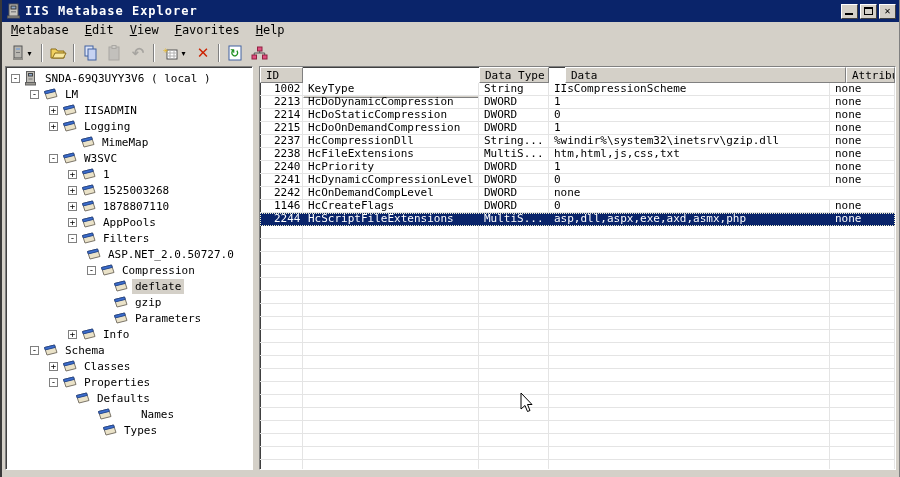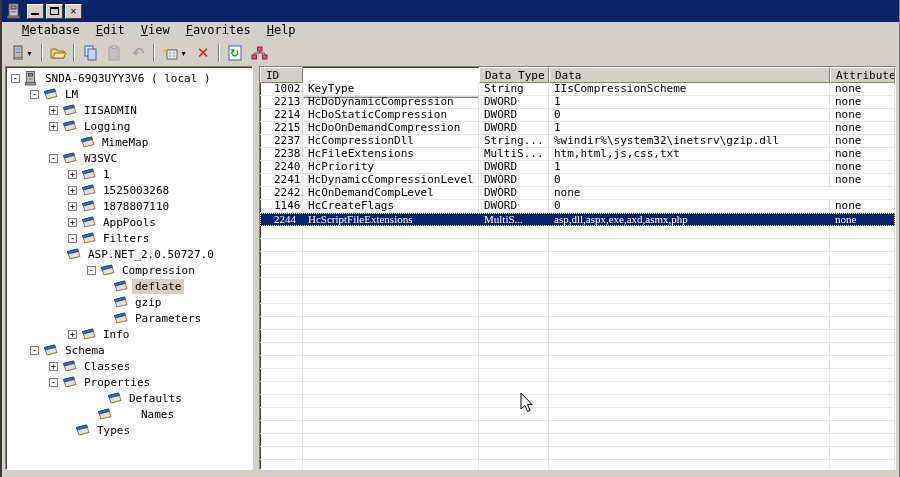--- a/index.html
+++ b/index.html
@@ -15,21 +15,21 @@
   .titlebar .title { color:#fff; font-weight:bold; font-size:12px; letter-spacing:1px; flex:1;
                      white-space:nowrap; overflow:hidden; }
   .winbtn { width:17px; height:15px; background:#D4D0C8; border:1px solid;
             border-color:#fff #404040 #404040 #fff; margin-left:2px; position:relative;
             display:flex; align-items:center; justify-content:center; font-size:9px; font-weight:bold; }
   .winbtn .min-glyph { position:absolute; bottom:3px; left:3px; width:8px; border-bottom:2px solid #000; }
   .winbtn .max-glyph { width:9px; height:8px; border:1px solid #000; border-top:2px solid #000; }
   .winbtn .close-glyph { font-size:10px; line-height:10px; }
 
   
-  .menubar { height:18px; display:flex; align-items:center; padding-left:12px; flex:none;
+  .menubar { height:18px; display:flex; align-items:center; padding-left:1px; flex:none;
              border-bottom:1px solid #D4D0C8; }
   .menu-item { padding:2px 8px 3px 8px; font-size:12px; cursor:default; white-space:nowrap; }
   .menu-item u { text-decoration:underline; }
 
   
   .toolbar { height:26px; display:flex; align-items:center; padding-left:3px; flex:none; }
   .tb-btn { width:24px; height:22px; display:flex; align-items:center; justify-content:center;
             border:1px solid transparent; position:relative; }
   .tb-btn.wide { width:33px; }
   .tb-sep { width:2px; height:18px; border-left:1px solid #808080; border-right:1px solid #fff; margin:0 3px; }
@@ -61,39 +61,40 @@
            padding:1px 0 0 5px; font-size:11px; white-space:nowrap; overflow:hidden; flex:none; }
   .list-body { flex:1; overflow:hidden; }
   .lrow { display:flex; height:13px; }
   .cell { flex:none; border-right:1px solid #E4E4E4; border-bottom:1px solid #E4E4E4;
           padding-left:5px; font-size:11px; line-height:12px; white-space:nowrap; overflow:hidden; }
   .c0 { width:43px; padding-left:14px; }
   .c1 { width:176px; }
   .c2 { width:70px; }
   .c3 { width:281px; }
   .c4 { flex:1 !important; }
-  .hc0 { width:43px; } .hc1 { width:176px;margin-top:28px; } .hc2 { width:70px; } .hc3 { width:281px; }
+  .hc0 { width:43px; } .hc1 { width:176px;margin-top:28px; } .hc2 { width:70px; } .hc3 { width:281px;margin-left:16px; }
   .hc4 { flex:1; }
-  .lrow.selected .cell { background:#0A246A; color:#fff; border-color:#0A246A;font-family:Liberation Serif, serif; }
+  .lrow.selected .cell { background:#0A246A; color:#fff; border-color:#0A246A; }
   .lrow.selected { outline:1px dotted #EDEDC9; outline-offset:-1px; }
 
   .cursor { position:absolute; left:518px; top:326px; z-index:50; pointer-events:none; }
 </style>
 </head>
 <body>
 
 <div class="window">
 
   <div class="titlebar">
     <svg class="app-icon" viewBox="0 0 16 16">
       <rect x="4" y="1" width="9" height="13" fill="#C8C6C0" stroke="#555"></rect>
       <rect x="6" y="3" width="5" height="3" fill="#8FA8C8" stroke="#333"></rect>
       <rect x="6" y="8" width="5" height="1.5" fill="#888"></rect>
       <rect x="2.5" y="13" width="12" height="2" fill="#9A9890" stroke="#555"></rect>
     </svg>
+    <div class="title">IIS Metabase Explorer</div>
     <div class="winbtn">
         <span class="min-glyph"></span>
       </div>
     <div class="winbtn">
         <span class="max-glyph"></span>
       </div>
     <div class="winbtn">
         <span class="close-glyph">✕</span>
       </div>
   </div>
@@ -264,21 +265,21 @@
   </div>
         <div class="tree-row" style="padding-left: 62px;">
     <span class="expander">-</span>
 
     <svg class="tree-icon" width="16" height="13" viewBox="0 0 16 13">
       <polygon points="2.5,3.5 12.5,1 15,8.5 5,11" fill="#EAE2C8" stroke="#7A7468"></polygon>
       <polygon points="2.5,3.5 12.5,1 13.3,3.4 3.3,5.9" fill="#3C6ED0" stroke="#27498E"></polygon>
     </svg>
     <span class="tree-label">Filters</span>
   </div>
-        <div class="tree-row" style="padding-left: 53px;">
+        <div class="tree-row" style="padding-left: 41px; margin-left: 32px;">
     <span class="expander hidden-exp"></span>
 
     <svg class="tree-icon" width="16" height="13" viewBox="0 0 16 13">
       <polygon points="2.5,3.5 12.5,1 15,8.5 5,11" fill="#EAE2C8" stroke="#7A7468"></polygon>
       <polygon points="2.5,3.5 12.5,1 13.3,3.4 3.3,5.9" fill="#3C6ED0" stroke="#27498E"></polygon>
     </svg>
     <span class="tree-label">ASP.NET_2.0.50727.0</span>
   </div>
         <div class="tree-row" style="padding-left: 81px;">
     <span class="expander">-</span>
@@ -345,39 +346,39 @@
   </div>
         <div class="tree-row" style="padding-left: 43px;">
     <span class="expander">-</span>
 
     <svg class="tree-icon" width="16" height="13" viewBox="0 0 16 13">
       <polygon points="2.5,3.5 12.5,1 15,8.5 5,11" fill="#EAE2C8" stroke="#7A7468"></polygon>
       <polygon points="2.5,3.5 12.5,1 13.3,3.4 3.3,5.9" fill="#3C6ED0" stroke="#27498E"></polygon>
     </svg>
     <span class="tree-label">Properties</span>
   </div>
-        <div class="tree-row" style="padding-left: 94px;">
+        <div class="tree-row" style="padding-left: 62px;">
     <span class="expander hidden-exp"></span>
 
     <svg class="tree-icon" width="16" height="13" viewBox="0 0 16 13">
       <polygon points="2.5,3.5 12.5,1 15,8.5 5,11" fill="#EAE2C8" stroke="#7A7468"></polygon>
       <polygon points="2.5,3.5 12.5,1 13.3,3.4 3.3,5.9" fill="#3C6ED0" stroke="#27498E"></polygon>
     </svg>
     <span class="tree-label">Defaults</span>
   </div>
         <div class="tree-row" style="padding-left: 62px; gap: 22px;">
     <span class="expander hidden-exp"></span>
 
     <svg class="tree-icon" width="16" height="13" viewBox="0 0 16 13">
       <polygon points="2.5,3.5 12.5,1 15,8.5 5,11" fill="#EAE2C8" stroke="#7A7468"></polygon>
       <polygon points="2.5,3.5 12.5,1 13.3,3.4 3.3,5.9" fill="#3C6ED0" stroke="#27498E"></polygon>
     </svg>
     <span class="tree-label">Names</span>
   </div>
-        <div class="tree-row" style="padding-left: 62px;">
+        <div class="tree-row" style="padding-left: 89px;">
     <span class="expander hidden-exp"></span>
 
     <svg class="tree-icon" width="16" height="13" viewBox="0 0 16 13">
       <polygon points="2.5,3.5 12.5,1 15,8.5 5,11" fill="#EAE2C8" stroke="#7A7468"></polygon>
       <polygon points="2.5,3.5 12.5,1 13.3,3.4 3.3,5.9" fill="#3C6ED0" stroke="#27498E"></polygon>
     </svg>
     <span class="tree-label">Types</span>
   </div>
       </div>
     <div class="splitter"></div>

